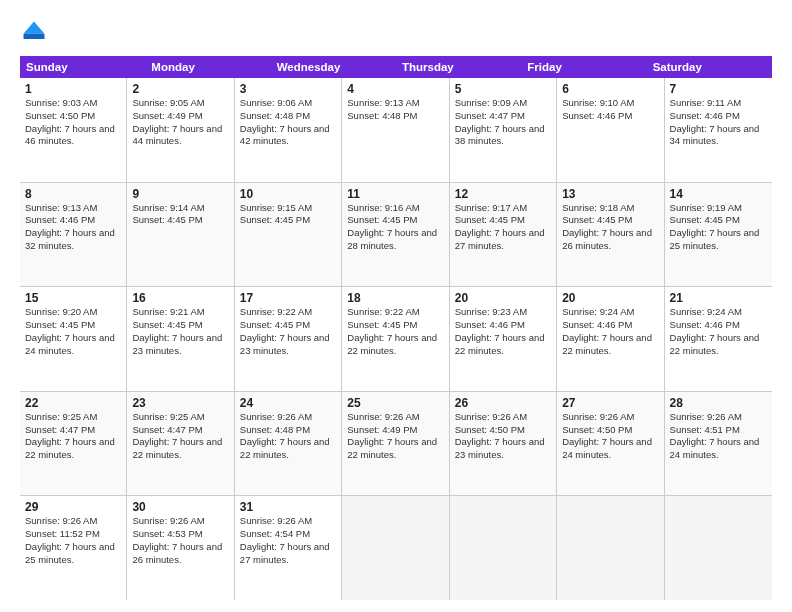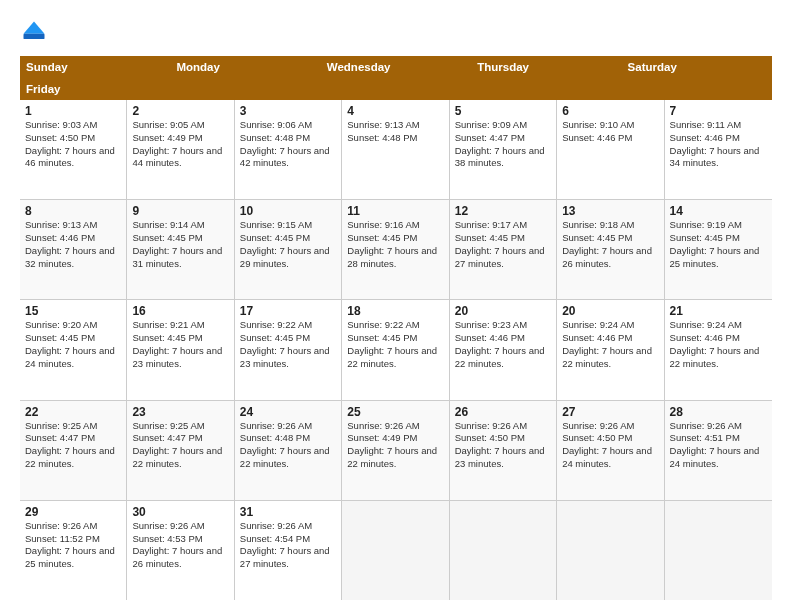--- a/index.html
+++ b/index.html
@@ -55,22 +55,22 @@
       color: #555;
       font-weight: normal;
     }
     .calendar {
       flex: 1;
       display: flex;
       flex-direction: column;
     }
     .cal-header {
       display: grid;
-      grid-template-columns: repeat(5, 1fr);
-      background: #a16207;
+      grid-template-columns: repeat(6, 1fr);
+      background: #6d28d9;
     }
     .cal-header-cell {
       color: #fff;
       font-size: 11.5px;
       font-weight: bold;
       padding: 5px 6px;
       text-align: left;
     }
     .cal-body {
       flex: 1;
@@ -136,22 +136,22 @@
       <h2></h2>
     </div>
   </div>
 
   <div class="calendar">
     <div class="cal-header" id="cal-header-row">
         <div class="cal-header-cell">Sunday</div>
         <div class="cal-header-cell">Monday</div>
         <div class="cal-header-cell">Wednesday</div>
         <div class="cal-header-cell">Thursday</div>
+        <div class="cal-header-cell">Friday</div>
         <div class="cal-header-cell">Saturday</div>
-        <div class="cal-header-cell">Friday</div>
       </div>
     <div class="cal-body" id="cal-body">
         <div class="cal-row">
           <div class="cal-cell">
             <span class="day-num">1</span>
             <span class="cell-line">Sunrise: 9:03 AM</span>
             <span class="cell-line">Sunset: 4:50 PM</span>
             <span class="cell-line">Daylight: 7 hours and 46 minutes.</span>
           </div>
           <div class="cal-cell">
@@ -193,27 +193,25 @@
           <div class="cal-cell">
             <span class="day-num">8</span>
             <span class="cell-line">Sunrise: 9:13 AM</span>
             <span class="cell-line">Sunset: 4:46 PM</span>
             <span class="cell-line">Daylight: 7 hours and 32 minutes.</span>
           </div>
           <div class="cal-cell">
             <span class="day-num">9</span>
             <span class="cell-line">Sunrise: 9:14 AM</span>
             <span class="cell-line">Sunset: 4:45 PM</span>
-            <span class="cell-line">Daylight: 7 hours and 31 minutes.</span>
           </div>
           <div class="cal-cell">
             <span class="day-num">10</span>
             <span class="cell-line">Sunrise: 9:15 AM</span>
             <span class="cell-line">Sunset: 4:45 PM</span>
-            <span class="cell-line">Daylight: 7 hours and 29 minutes.</span>
           </div>
           <div class="cal-cell">
             <span class="day-num">11</span>
             <span class="cell-line">Sunrise: 9:16 AM</span>
             <span class="cell-line">Sunset: 4:45 PM</span>
             <span class="cell-line">Daylight: 7 hours and 28 minutes.</span>
           </div>
           <div class="cal-cell">
             <span class="day-num">12</span>
             <span class="cell-line">Sunrise: 9:17 AM</span>

